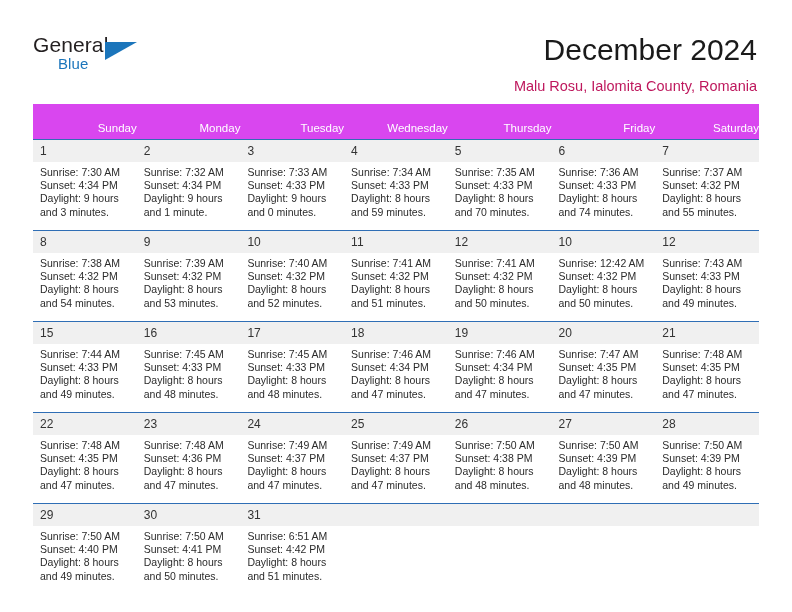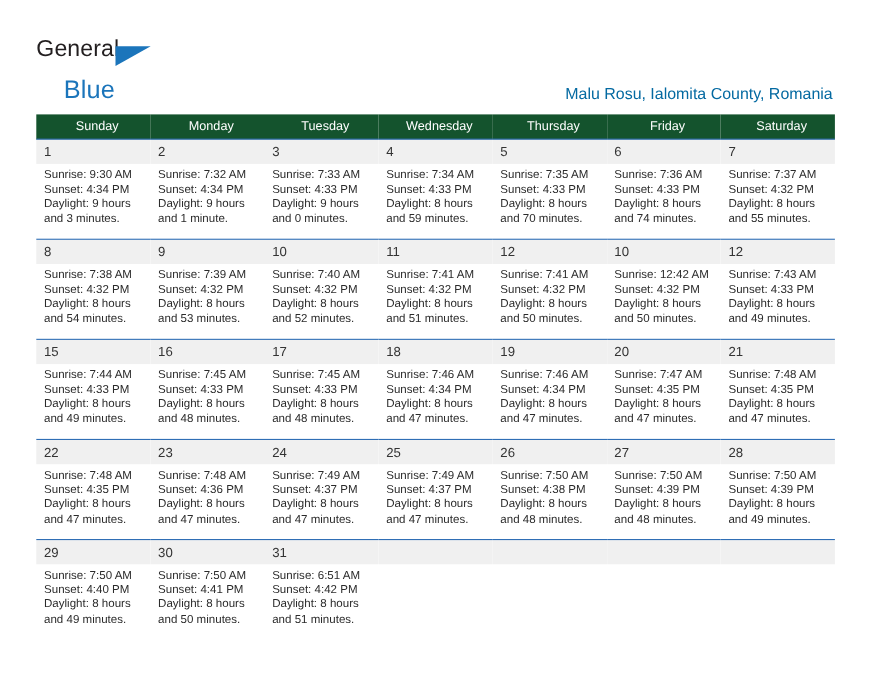--- a/index.html
+++ b/index.html
@@ -41,22 +41,22 @@
     left: 0;
     top: 0;
     font-size: 21px;
     color: #231f20;
     letter-spacing: 0.1px;
     line-height: 22px;
   }
   .logo-blue {
     position: absolute;
     left: 25px;
-    top: 36px;
-    font-size: 23px;
+    top: 19px;
+    font-size: 15px;
     color: #1b75bb;
     letter-spacing: 0.1px;
     line-height: 22px;
   }
   .logo-triangle {
     position: absolute;
     left: 72px;
     top: 8px;
     width: 0;
     height: 0;
@@ -73,47 +73,47 @@
     color: #1a1a1a;
     text-align: right;
     line-height: 34px;
     white-space: nowrap;
   }
   .subtitle {
     position: absolute;
     right: 35px;
     top: 78px;
     font-size: 14.5px;
-    color: #0369a1;
+    color: #be185d;
     text-align: left;
     line-height: 17px;
     white-space: nowrap;
   }
 
   
   .calendar {
     position: absolute;
     left: 33px;
     top: 104px;
     width: 726px;
   }
   table.cal {
     border-collapse: collapse;
     table-layout: fixed;
     width: 726px;
   }
   table.cal col { width: 103.714px; }
 
   thead th {
-    background: #14532d;
+    background: #d946ef;
     color: #ffffff;
     font-size: 11.5px;
     font-weight: normal;
-    text-align: center;
-    padding: 5px 0 5px 7px;
+    text-align: right;
+    padding: 18px 0 5px 7px;
     height: 11px;
     line-height: 12px;
     border: none;
   }
 
   td.day {
     vertical-align: top;
     padding: 0;
     border-top: 1.4px solid #2f6eb5;
     background: #ffffff;
@@ -144,20 +144,21 @@
 <div class="page">
 
   <div class="topbar">
 
     <div class="logo">
       <span class="logo-general">General</span>
       <span class="logo-triangle"></span>
       <span class="logo-blue">Blue</span>
     </div>
 
+    <div class="title">December 2024</div>
     <div class="subtitle">Malu Rosu, Ialomita County, Romania</div>
   </div>
 
   <div class="calendar">
     <table class="cal">
       <colgroup>
         <col>
           <col>
           <col>
           <col>
@@ -174,21 +175,21 @@
           <th>Thursday</th>
           <th>Friday</th>
           <th>Saturday</th>
         </tr>
       </thead>
       <tbody>
           <tr class="week">
             <td class="day">
               <div class="daynum">1</div>
               <div class="details">
-                <div>Sunrise: 9:30 AM</div>
+                <div>Sunrise: 7:30 AM</div>
                 <div>Sunset: 4:34 PM</div>
                 <div>Daylight: 9 hours</div>
                 <div>and 3 minutes.</div>
               </div>
             </td>
             <td class="day">
               <div class="daynum">2</div>
               <div class="details">
                 <div>Sunrise: 7:32 AM</div>
                 <div>Sunset: 4:34 PM</div>

